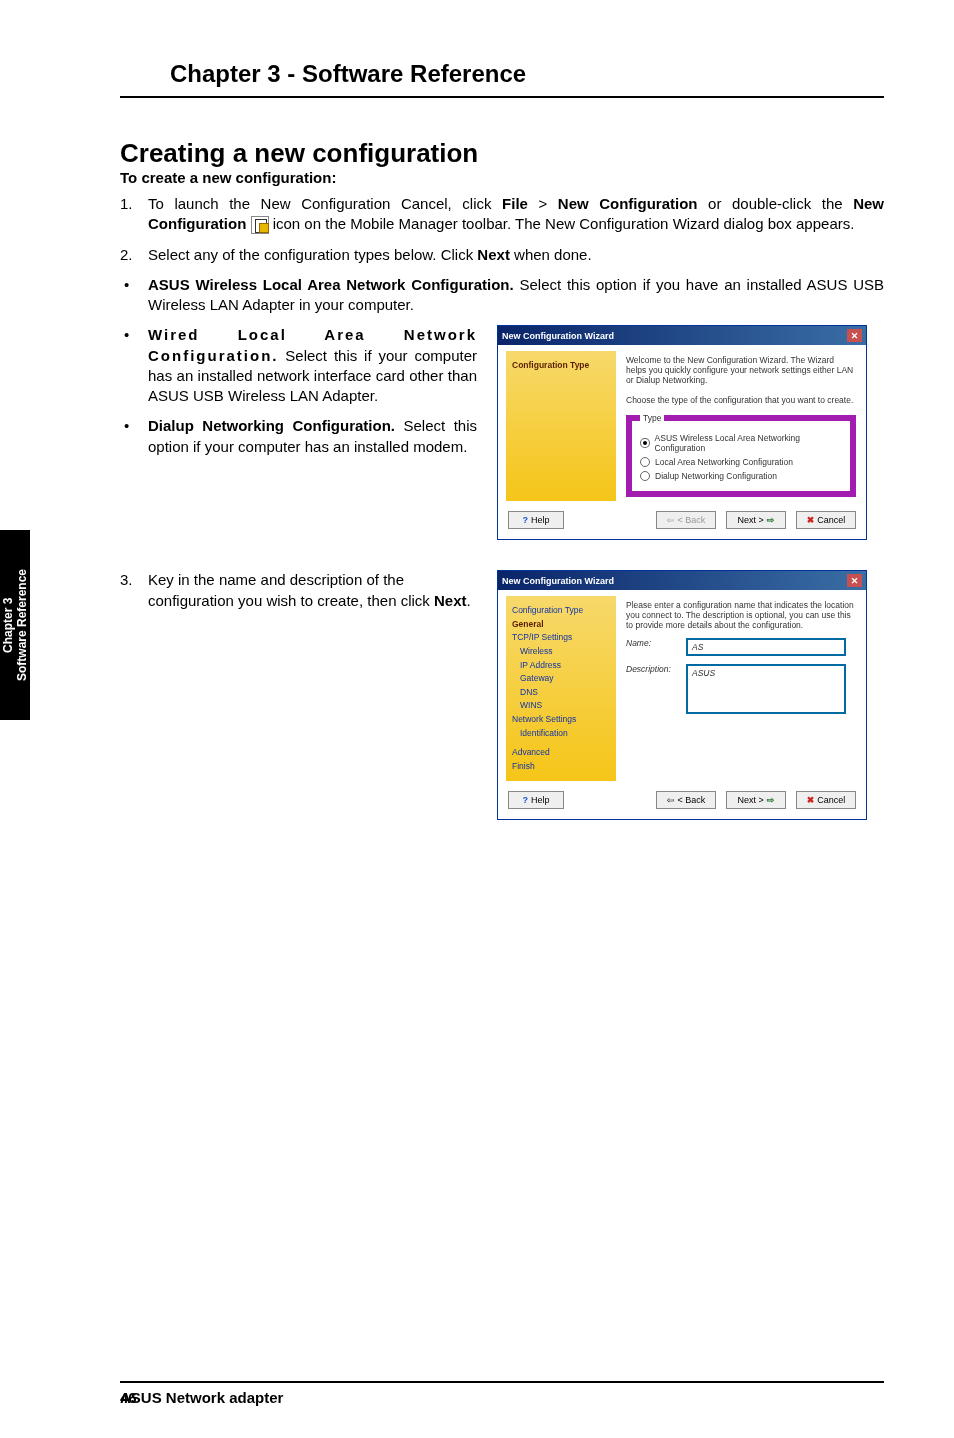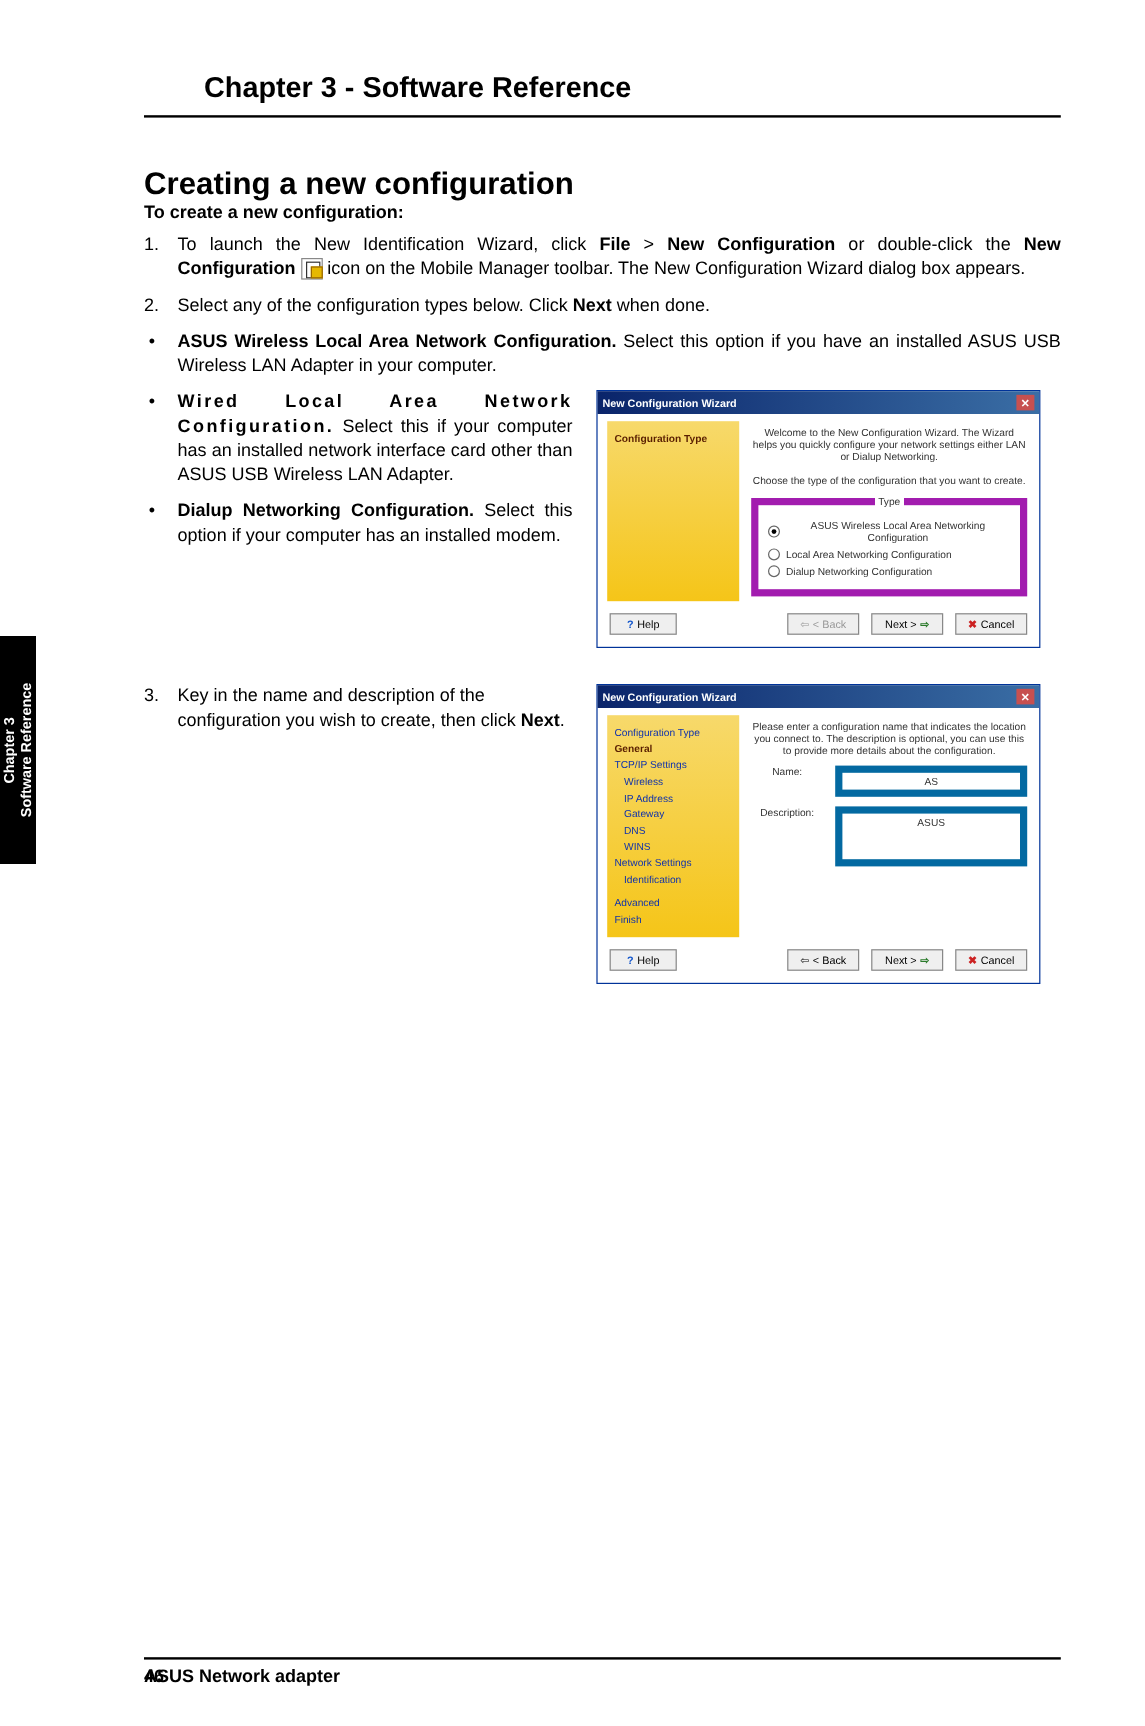--- a/index.html
+++ b/index.html
@@ -120,21 +120,20 @@
     font-size: 8.5px;
     line-height: 1.6;
   }
   .sidebar .active { font-weight: bold; color: #5a1f00; }
   .sidebar .link { color: #1133aa; }
   .rightpane {
     flex: 1;
     color: #333;
     font-size: 8.5px;
     padding: 4px 2px;
-    text-align: center;
   }
   .fieldset {
     border: 6px solid #a21caf;
     padding: 6px 8px;
     margin-top: 8px;
   }
   .fieldset legend { font-size: 8.5px; padding: 0 3px; }
   .radio-row { display: flex; align-items: center; gap: 5px; margin: 4px 0; }
   .radio-circle {
     width: 10px; height: 10px; border: 1px solid #666; border-radius: 50%;
@@ -158,24 +157,24 @@
     font-size: 9px;
     min-width: 60px;
     text-align: center;
     display: flex;
     align-items: center;
     justify-content: center;
     gap: 3px;
   }
   .winbtn.help { min-width: 56px; }
   .winbtn.disabled { color: #999; }
-  .field-row { display: flex; align-items: flex-start; gap: 10px; margin: 8px 0; }
+  .field-row { display: flex; align-items: flex-start; margin: 8px 0; font-style: italic; }
   .field-label { width: 60px; }
   .field-input {
-    border: 6px solid #0369a1;
+    border: 2px solid #0369a1;
     background: #fff;
     padding: 2px 4px;
     width: 160px;
     font-size: 8.5px;
   }
   .field-input.tall { height: 50px; }
   
   
   .sidetab {
     position: absolute;
@@ -256,21 +255,21 @@
   </div>
   <hr class="hr">
 
   <div class="content">
     <div class="section-title">Creating a new configuration</div>
     <div class="subheading">To create a new configuration:</div>
 
     <div class="numbered">
       <div class="num">1.</div>
       <div class="txt">
-        <span>To launch the New Identification Wizard, click </span><b>File</b><span> &gt; </span><b>New Configuration</b><span> or double-click the </span><b>New Configuration</b>
+        <span>To launch the New Configuration Cancel, click </span><b>File</b><span> &gt; </span><b>New Configuration</b><span> or double-click the </span><b>New Configuration</b>
         <span class="inline-icon"></span>
         <span> icon on the Mobile Manager toolbar. The New Configuration Wizard dialog box appears.</span>
       </div>
     </div>
 
     <div class="numbered">
       <div class="num">2.</div>
       <div class="txt">
         <span>Select any of the configuration types below. Click </span><b>Next</b><span> when done.</span>
       </div>

